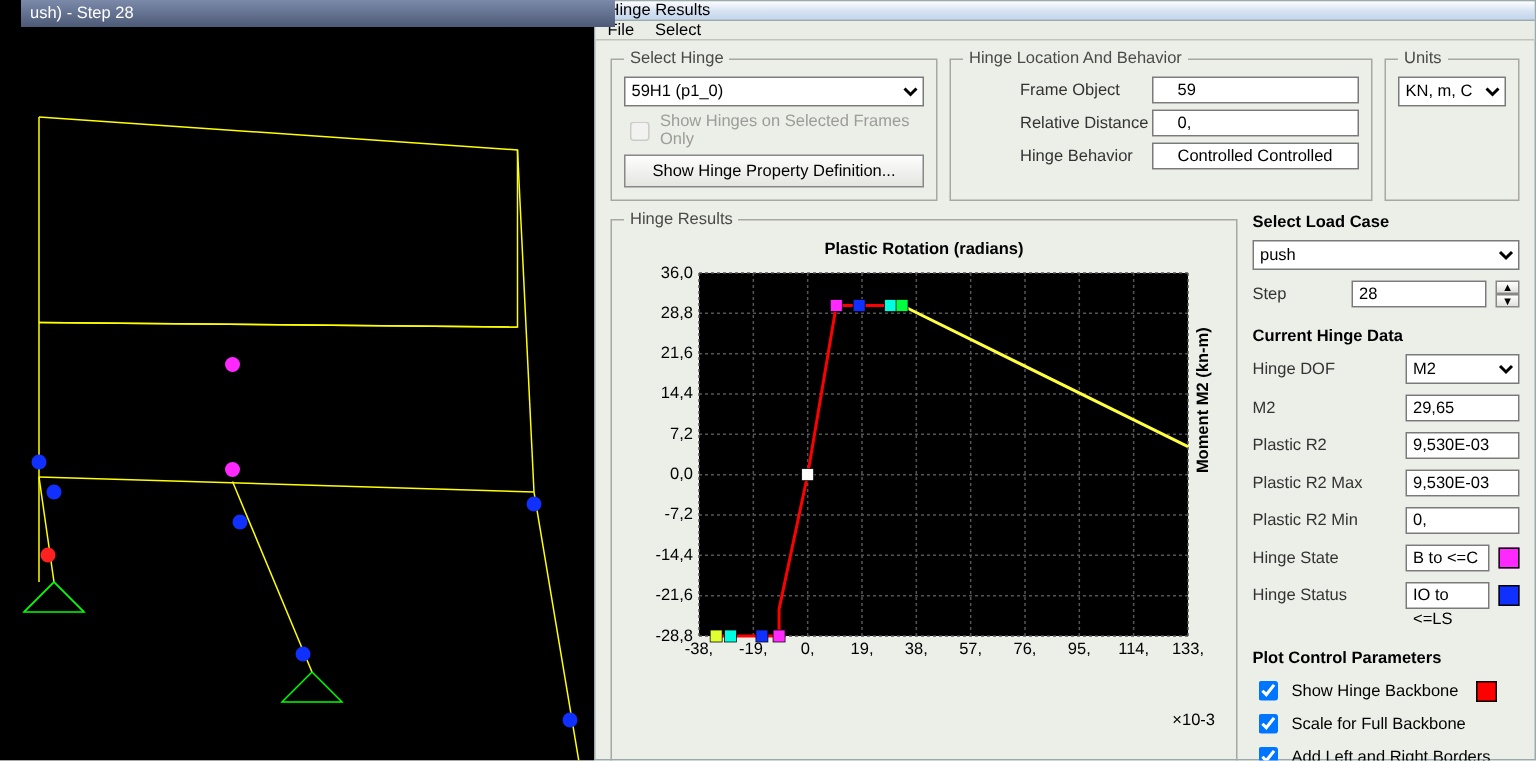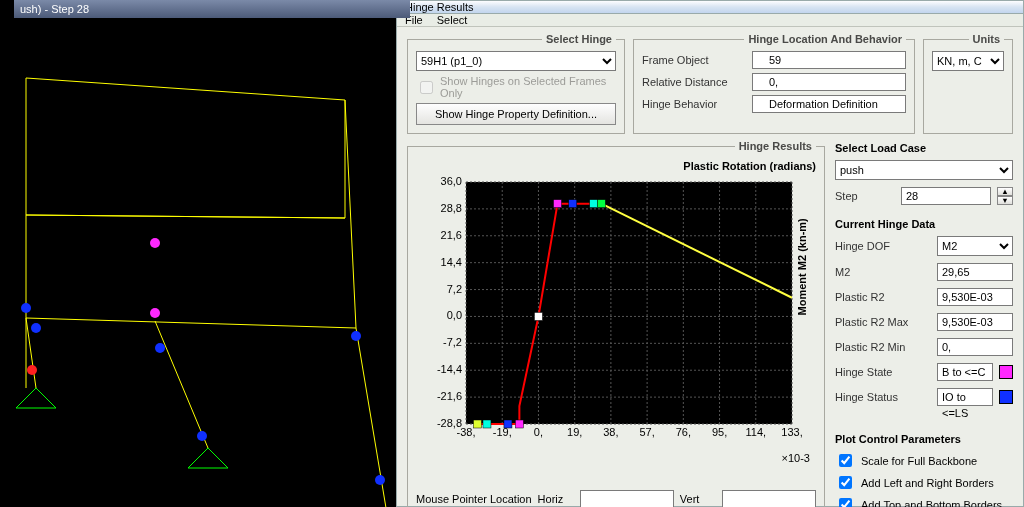--- a/index.html
+++ b/index.html
@@ -11,39 +11,39 @@
 
   .dialog { flex:1; height:507px; background:#eceee8; border:1px solid #9aa; display:flex; flex-direction:column; }
   .dlg-title { height:24px; background: linear-gradient(#fdfdff,#d8e4f2,#c2d5ee); display:flex; align-items:center; padding:0 8px; font-size:12px; color:#000; border-bottom:1px solid #9aa; }
   .dlg-title .spacer { flex:1; }
   .menu-bar { height:22px; background:#e9ede6; display:flex; align-items:flex-start; gap:14px; padding:0 8px; border-bottom:1px solid #c0c4bc; }
   .menu-bar span { color:#000; cursor:default; }
 
   .body { padding:6px 10px 4px 10px; display:flex; flex-direction:column; gap:6px; flex:1; }
   .row1 { display:flex; gap:8px; }
   fieldset { border:1px solid #a8a8a0; margin:0; padding:6px 8px 8px 8px; }
-  legend { color:#4a4a48; padding:0 4px; font-weight:bold; font-size:11px;text-align:right; }
+  legend { color:#4a4a48; padding:0 4px; font-weight:normal; font-size:11px; }
 
   .sel-hinge { flex:0 0 218px; }
   .sel-hinge select, .units-box select { width:100%; height:20px; border:1px solid #7a7a7a; background:#fff; }
   .sel-hinge .chk { display:flex; align-items:center; gap:4px; color:#9c9c98; margin:4px 0; }
   .sel-hinge .chk input { accent-color:#888; }
   .sel-hinge button { width:100%; height:22px; background:linear-gradient(#fefefe,#e4e4e0); border:1px solid #888; }
 
   .loc-box { flex:1; }
   .loc-row { display:flex; align-items:center; margin-bottom:4px; }
-  .loc-row .lbl { width:110px; color:#333; }
+  .loc-row .lbl { width:88px; color:#333;margin-left:38px; }
   .loc-row .val { flex:1; border:1px solid #7a7a7a; background:#fff; height:18px; padding:0 16px; line-height:16px; }
 
   .units-box { flex:0 0 90px; }
 
   .row2 { display:flex; gap:10px; flex:1; min-height:0; }
   .hr-box { flex:0 0 418px; display:flex; flex-direction:column; }
   .hr-box .chart-area { flex:1; position:relative; }
-  .hr-box .chart-title { text-align:right; font-weight:bold; padding:2px 0 4px 0; }
+  .hr-box .chart-title { text-align:center; font-weight:bold; padding:2px 0 4px 0; }
   .hr-box svg { display:block; margin:0 auto; }
   .axis-y-label { position:absolute; left:-8px; top:50%; transform:rotate(-90deg) translateX(50%); transform-origin:left top; font-weight:bold; white-space:nowrap; }
   .xexp { position:absolute; right:6px; bottom:20px; }
   .mouse-row { display:flex; align-items:center; gap:6px; margin-top:6px; }
   .mouse-row .mlabel { white-space:nowrap; }
   .mouse-row .mbox { flex:1; border:1px solid #7a7a7a; background:#fff; height:18px; line-height:16px; padding:0 4px; }
   .mouse-row .short { width:36px; flex:none; }
 
   .right-col { flex:1; display:flex; flex-direction:column; gap:4px; padding-top:2px; }
   .rc-head { font-weight:bold; margin-bottom:2px; }
@@ -128,21 +128,21 @@
         <div class="loc-row">
             <div class="lbl">Frame Object</div>
             <div class="val">59</div>
           </div>
         <div class="loc-row">
             <div class="lbl">Relative Distance</div>
             <div class="val">0,</div>
           </div>
         <div class="loc-row">
             <div class="lbl">Hinge Behavior</div>
-            <div class="val">Deformation Definition</div>
+            <div class="val">Controlled Controlled</div>
           </div>
       </fieldset>
 
       <fieldset class="units-box">
         <legend>Units</legend>
         <select><option>KN, m, C</option></select>
       </fieldset>
     </div>
 
     <div class="row2">
@@ -259,20 +259,25 @@
         <div class="rc-row">
             <div class="lbl">Hinge Status</div>
             <div class="val">IO to &lt;=LS</div>
             <div class="swatch" style="background:#1030ff"></div>
           </div>
 
         <div class="rc-head" style="margin-top:20px">Plot Control Parameters</div>
         <div class="plot-params">
           <label>
               <input type="checkbox" checked="" style="">
+              <span>Show Hinge Backbone</span>
+              <span class="pswatch" style="background:#ff0000"></span>
+            </label>
+          <label>
+              <input type="checkbox" checked="" style="">
               <span>Scale for Full Backbone</span>
             </label>
           <label>
               <input type="checkbox" checked="" style="">
               <span>Add Left and Right Borders</span>
             </label>
           <label>
               <input type="checkbox" checked="" style="">
               <span>Add Top and Bottom Borders</span>
             </label>

